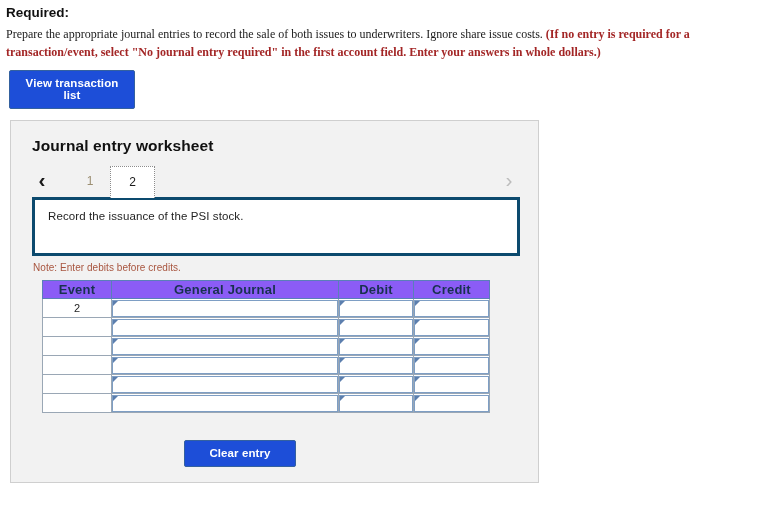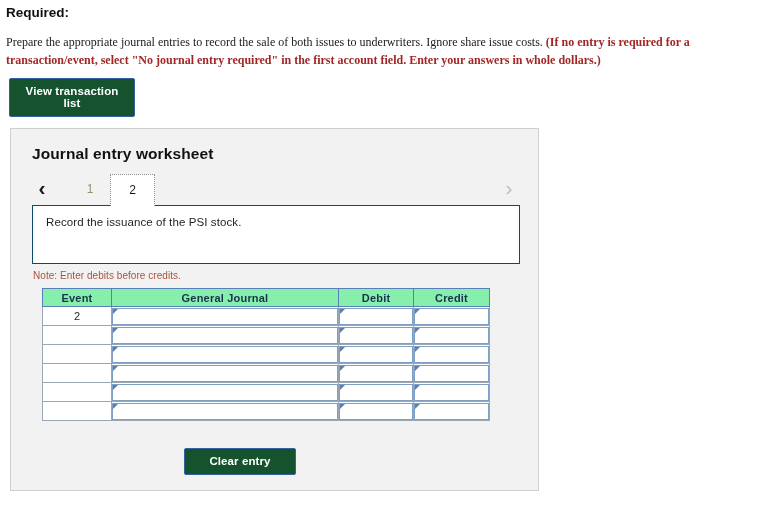--- a/index.html
+++ b/index.html
@@ -18,39 +18,39 @@
 
   
   .required-block {
     padding: 4px 8px 0 6px;
   }
   .required-label {
     font-weight: bold;
     font-size: 13.5px;
     color: #111111;
     line-height: 18px;
-    margin: 0 0 11px 0;
+    margin: 0 0 3px 0;
   }
   .required-body {
     font-size: 12px;
     line-height: 18px;
     color: #1a1a1a;
     margin: 0;
     max-width: 752px;
     font-family: Liberation Serif, serif;
   }
   .required-red {
     color: #a32626;
     font-weight: bold;
   }
 
   
   .btn-blue {
     display: inline-block;
-    background: #14532d;
+    background: #1d4ed8;
     border: 1px solid #34619f;
     color: #ffffff;
     font-weight: bold;
     font-size: 11.5px;
     text-align: center;
     padding: 6px 10px 7px 10px;
     border-radius: 2px;
     line-height: 12px;
     box-sizing: border-box;
     cursor: pointer;
@@ -135,21 +135,21 @@
     z-index: 3;
   }
 
   
   .desc-box {
     position: relative;
     margin: -1px 0 0 21px;
     width: 488px;
     height: 59px;
     background: #ffffff;
-    border: 1px solid #0c4a6e;
+    border: 3px solid #0c4a6e;
     box-sizing: border-box;
     z-index: 1;
   }
   .desc-text {
     font-size: 11.5px;
     color: #1f1f1f;
     padding: 10px 0 0 13px;
     letter-spacing: 0.1px;
   }
 
@@ -162,24 +162,24 @@
 
   
   .jtable {
     margin: 7px 0 0 31px;
     width: 448px;
     border-collapse: collapse;
     table-layout: fixed;
     background: #ffffff;
   }
   .jtable th {
-    background: #86efac;
+    background: #8b5cf6;
     border: 1px solid #5a7fb8;
     color: #18314f;
-    font-size: 11px;
+    font-size: 13px;
     font-weight: bold;
     height: 17px;
     padding: 0;
     text-align: center;
     letter-spacing: 0.2px;
   }
   .jtable td {
     border: 1px solid #9aa7b5;
     padding: 0;
     height: 18px;

